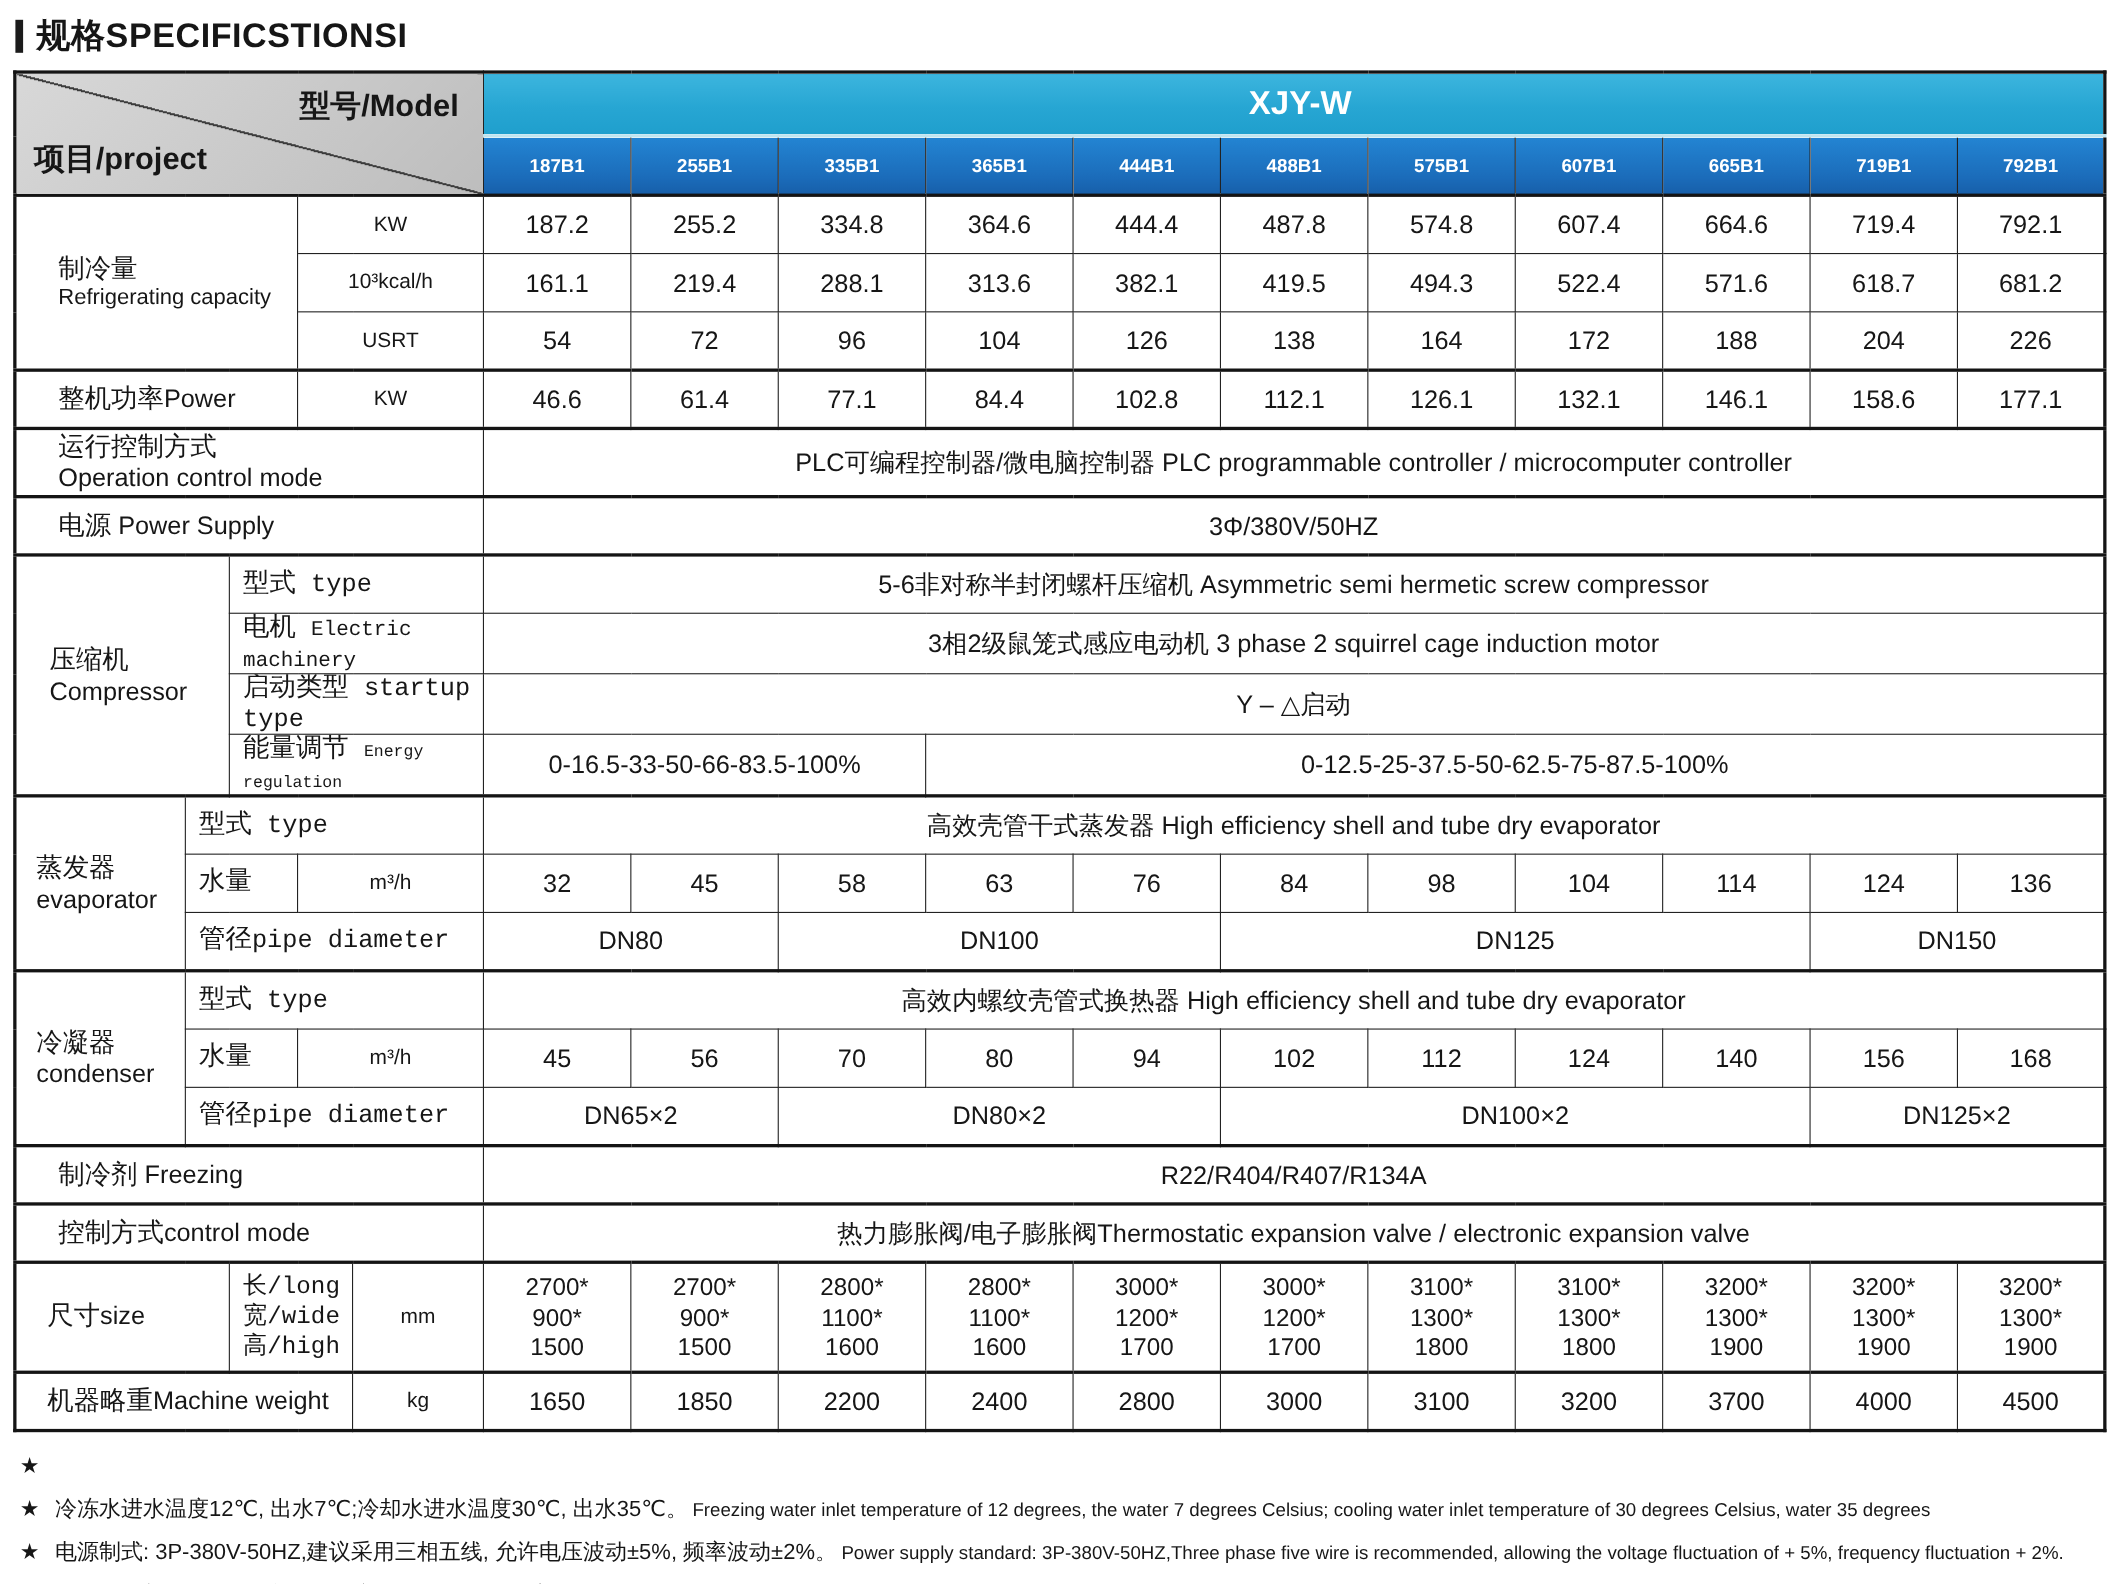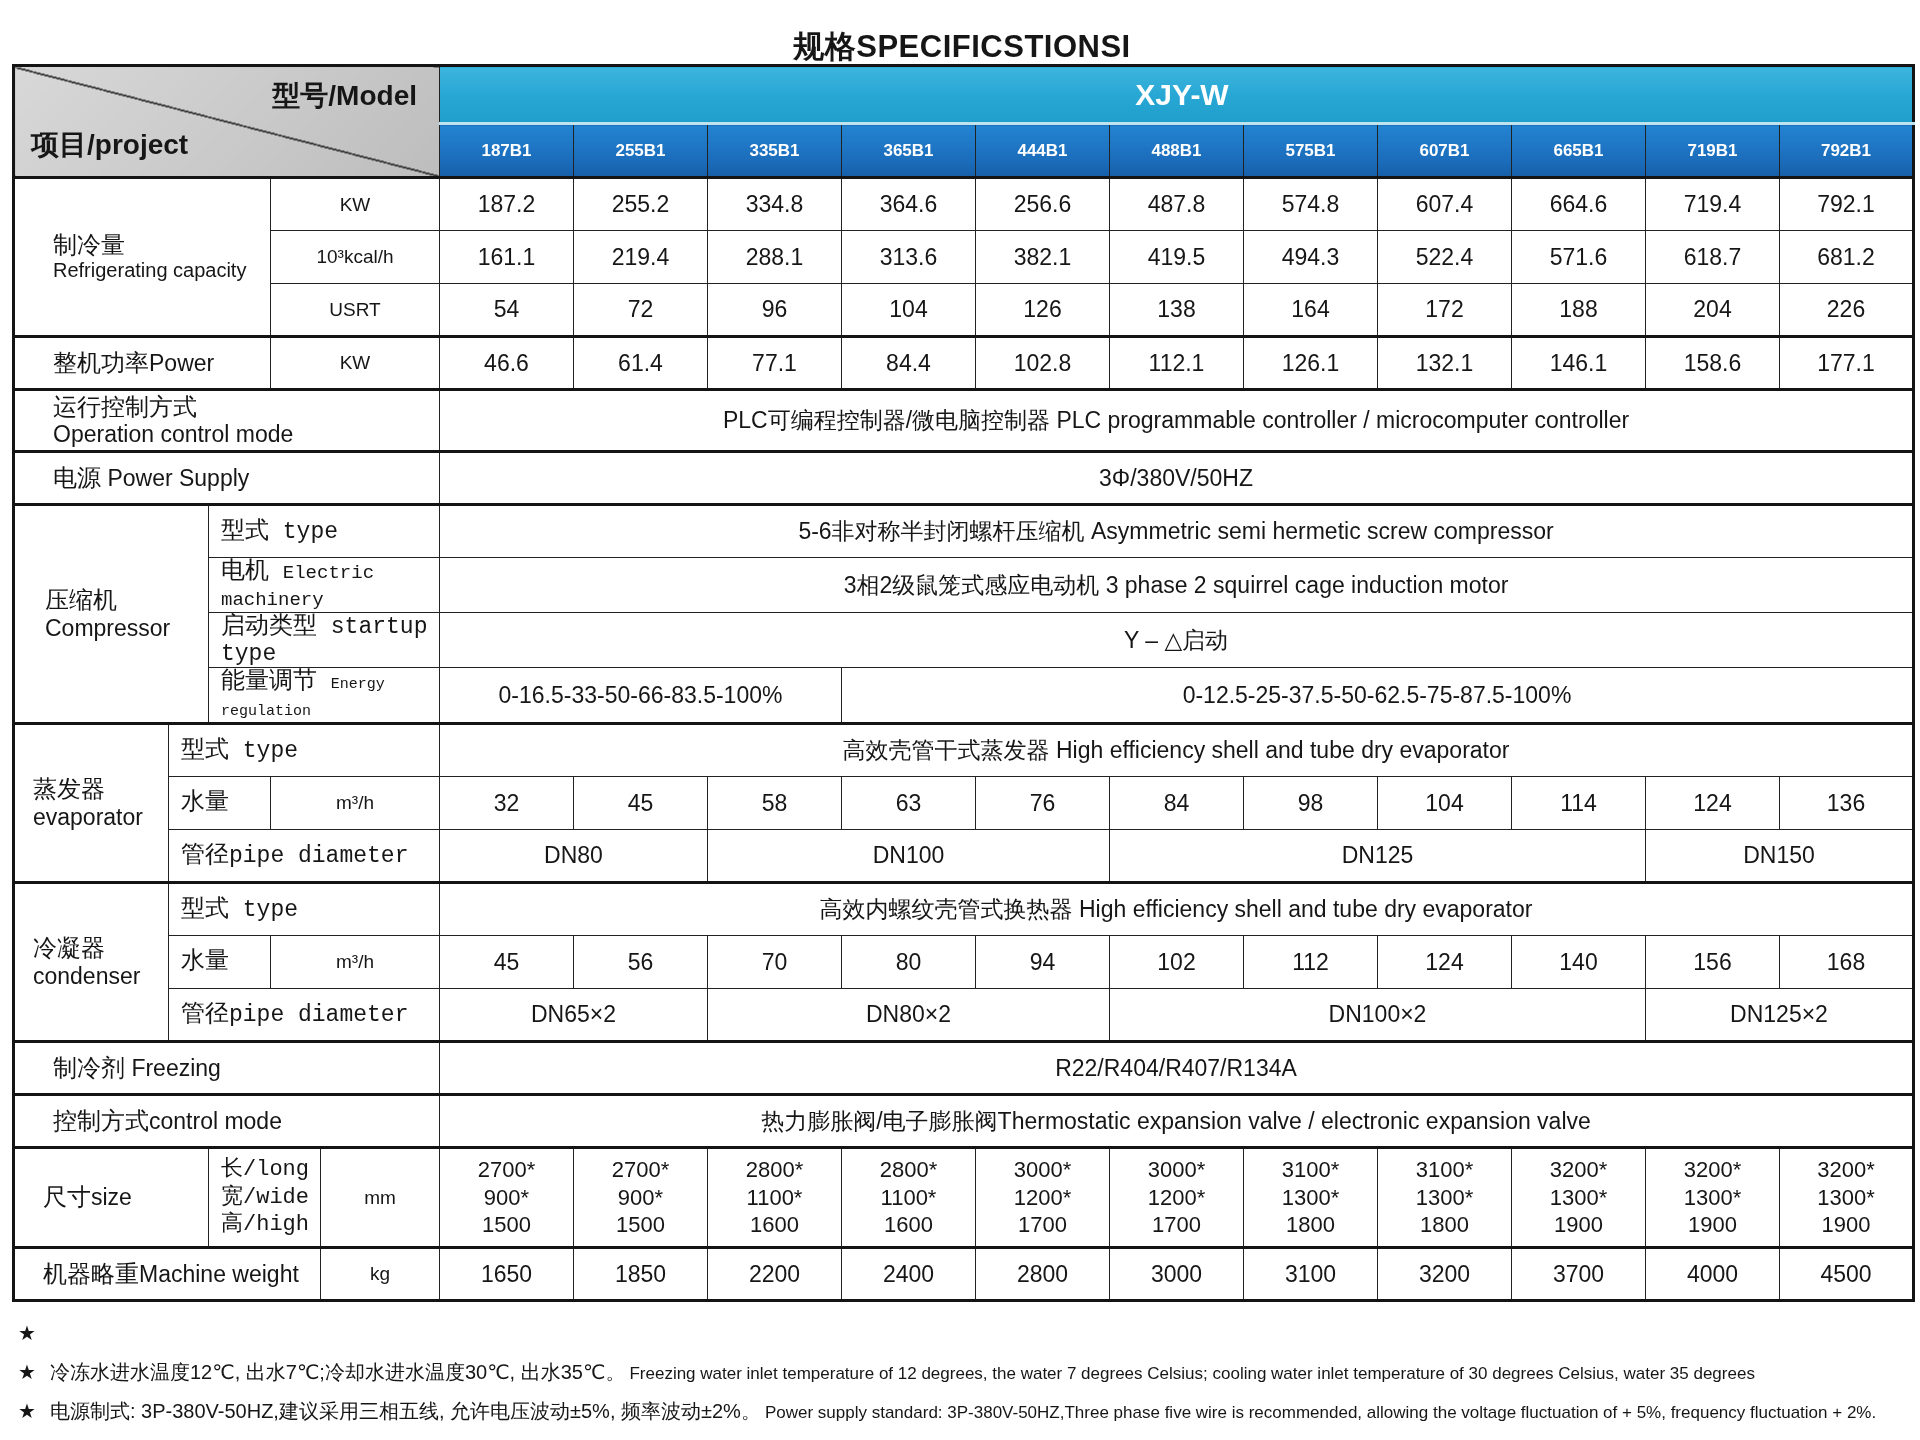--- a/index.html
+++ b/index.html
@@ -1,21 +1,21 @@
 <!DOCTYPE html>
 <html><head>
 <meta charset="utf-8">
 <style>
   html,body{margin:0;padding:0;background:#fff;}
   body{width:1920px;height:1440px;overflow:hidden;
        font-family:"Liberation Sans","DejaVu Sans",sans-serif;color:#161616;}
   .page{padding:8px 10px 0 12px;}
 
   
-  .title-row{display:flex;align-items:center;gap:12px;margin:6px 0 12px 2px;height:38px;flex-direction:column;}
+  .title-row{display:flex;align-items:center;gap:12px;margin:6px 0 12px 2px;height:38px;}
   .title-bar{width:7px;height:30px;background:#1b1b1b;}
   .title-text{font-size:31px;font-weight:bold;letter-spacing:.5px;}
 
   
   table{border-collapse:collapse;table-layout:fixed;width:1898px;border:3px solid #141414;}
   td{border:1.6px solid #222;text-align:center;vertical-align:middle;
      font-size:23px;padding:0 4px;overflow:hidden;}
   tr.sec > td{border-top:3px solid #141414;}
   tr.h1{height:58px;} tr.h2{height:54px;}
   tr.std{height:53px;} tr.tall{height:62px;} tr.size-row{height:100px;} 
@@ -107,21 +107,21 @@
     <tr class="std sec">
       <td class="lab stack" rowspan="3" colspan="3">
         <span class="zh">制冷量</span>
         <span class="en">Refrigerating capacity</span>
       </td>
       <td class="unit" colspan="2">KW</td>
       <td class="val">187.2</td>
       <td class="val">255.2</td>
       <td class="val">334.8</td>
       <td class="val">364.6</td>
-      <td class="val">256.6</td>
+      <td class="val">444.4</td>
       <td class="val">487.8</td>
       <td class="val">574.8</td>
       <td class="val">607.4</td>
       <td class="val">664.6</td>
       <td class="val">719.4</td>
       <td class="val">792.1</td>
     </tr>
     <tr class="std">
       <td class="unit" colspan="2">10³kcal/h</td>
       <td class="val">161.1</td>

